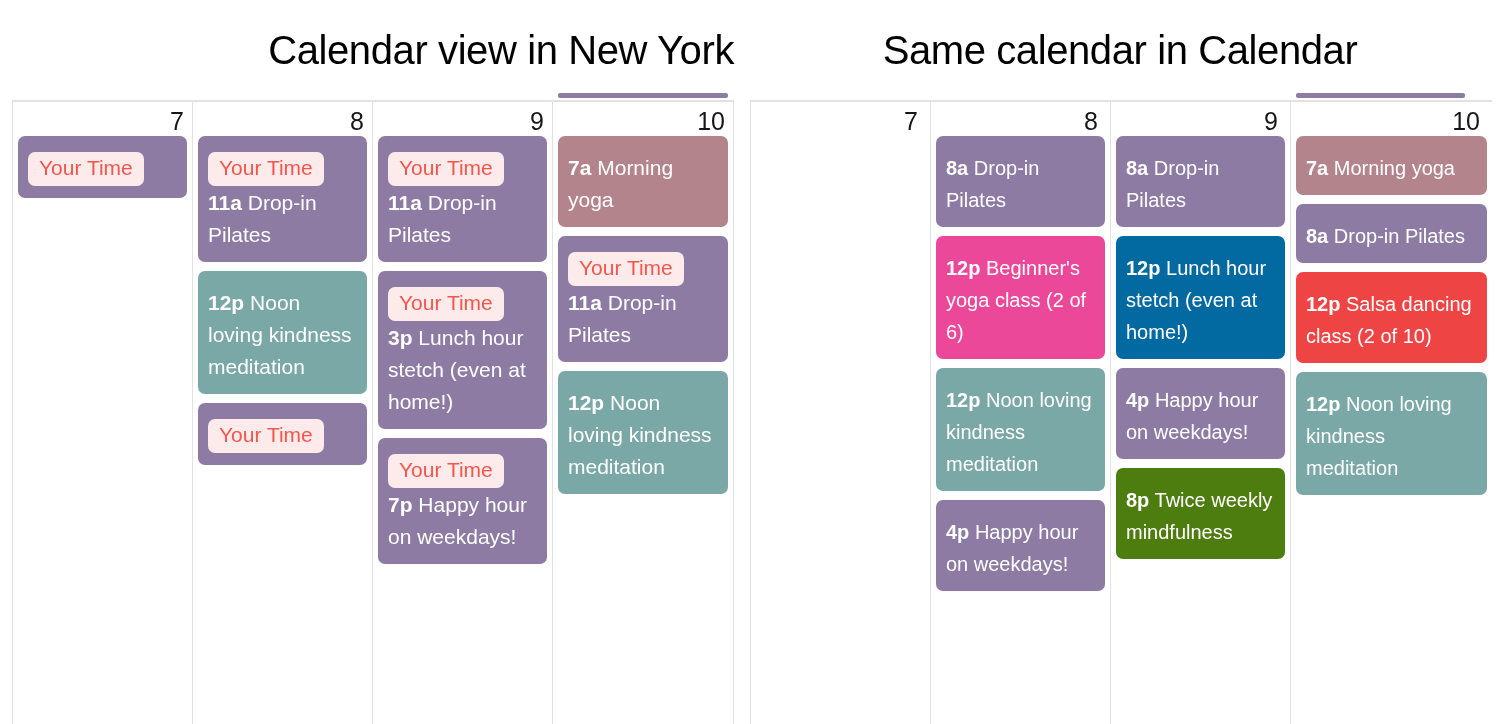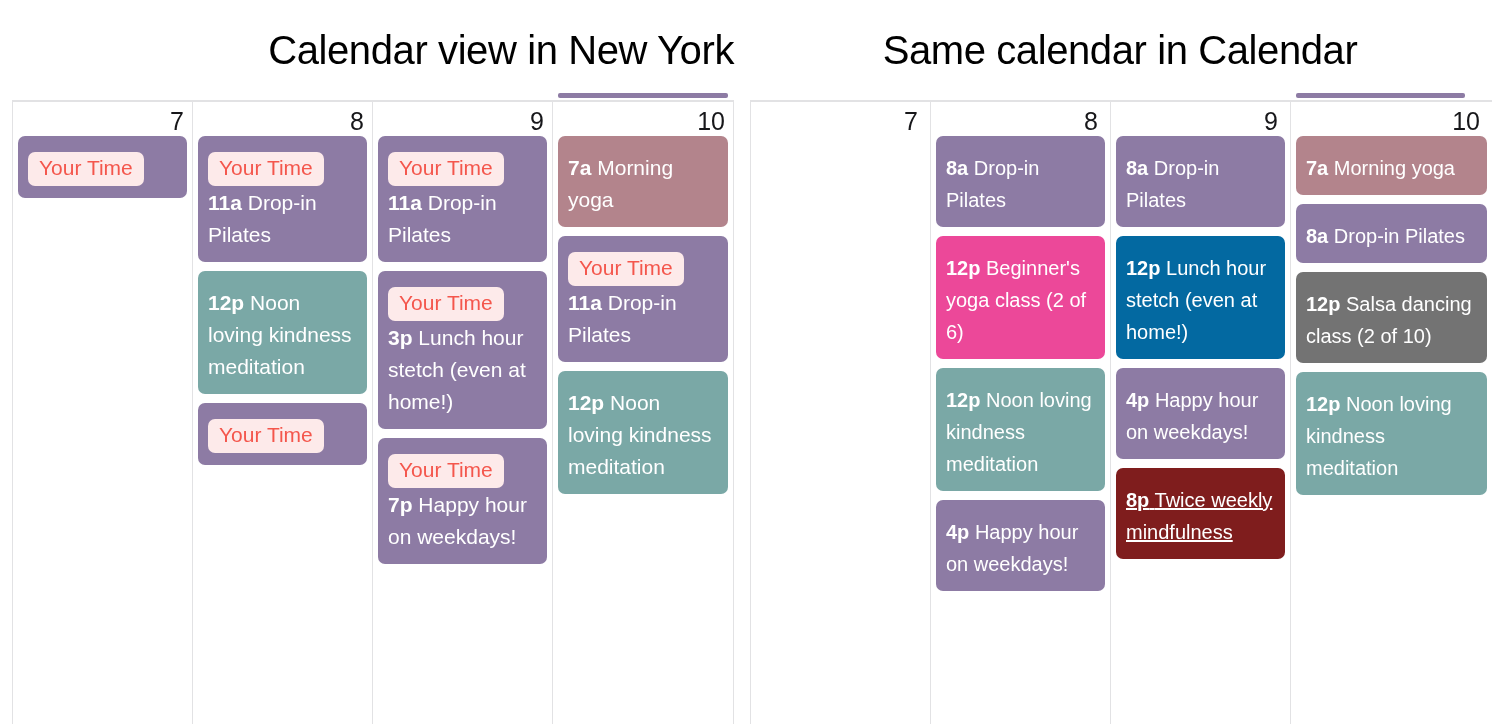--- a/index.html
+++ b/index.html
@@ -208,36 +208,36 @@
           <div class="events">
             <div class="event" style="background: rgb(141, 123, 164);">
               <span class="evbody"><span class="etime">8a</span> <span class="etitle">Drop-in Pilates</span></span>
             </div>
             <div class="event" style="background: #0369a1;">
               <span class="evbody"><span class="etime">12p</span> <span class="etitle">Lunch hour stetch (even at home!)</span></span>
             </div>
             <div class="event" style="background: rgb(141, 123, 164);">
               <span class="evbody"><span class="etime">4p</span> <span class="etitle">Happy hour on weekdays!</span></span>
             </div>
-            <div class="event" style="background: #7f1d1d; text-decoration: underline;">
+            <div class="event" style="background: #4d7c0f;">
               <span class="evbody"><span class="etime">8p</span> <span class="etitle">Twice weekly mindfulness</span></span>
             </div>
           </div>
         </div>
         <div class="daycol col-last">
           <div class="overflow-bar" style="background: rgb(141, 123, 164); left: 5px; right: 27px;"></div>
           <div class="daynum">10</div>
           <div class="events">
             <div class="event" style="background: rgb(179, 132, 140);">
               <span class="evbody"><span class="etime">7a</span> <span class="etitle">Morning yoga</span></span>
             </div>
             <div class="event" style="background: rgb(141, 123, 164);">
               <span class="evbody"><span class="etime">8a</span> <span class="etitle">Drop-in Pilates</span></span>
             </div>
-            <div class="event" style="background: #737373;">
+            <div class="event" style="background: #ef4444;">
               <span class="evbody"><span class="etime">12p</span> <span class="etitle">Salsa dancing class (2 of 10)</span></span>
             </div>
             <div class="event" style="background: rgb(122, 168, 166);">
               <span class="evbody"><span class="etime">12p</span> <span class="etitle">Noon loving kindness meditation</span></span>
             </div>
           </div>
         </div>
       </div>
   </div>
 

